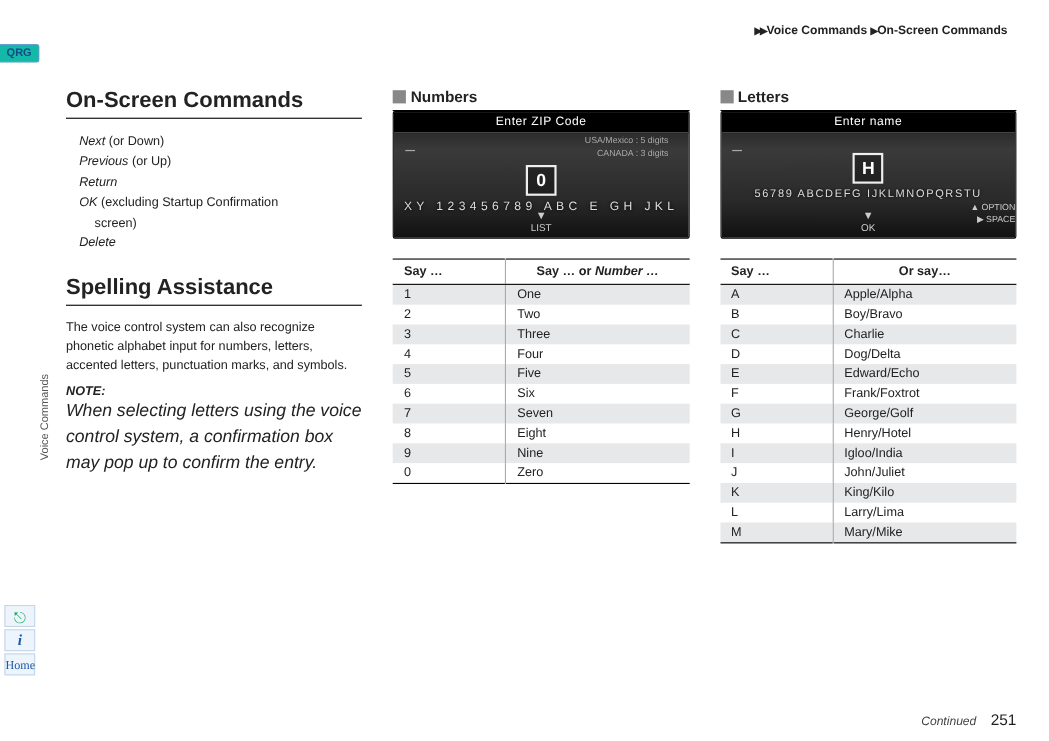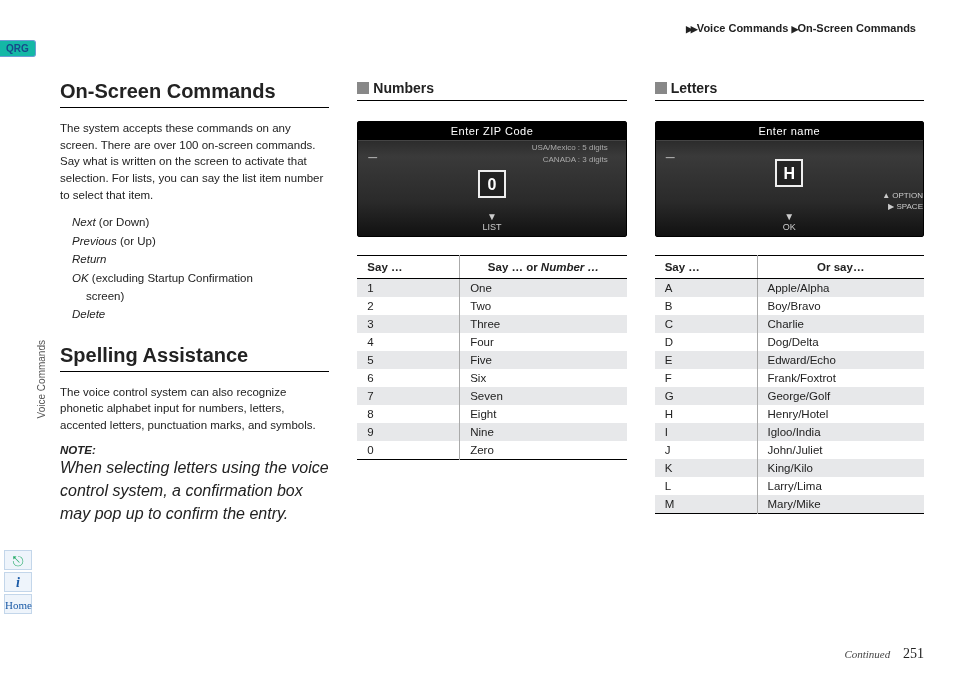--- a/index.html
+++ b/index.html
@@ -92,21 +92,21 @@
     font-weight: bold;
     border-bottom: 1.5px solid #000;
     padding-bottom: 4px;
     margin-bottom: 12px;
   }
   .sub-h {
     font-size: 14px;
     font-weight: bold;
     border-bottom: 1.5px solid #000;
     padding-bottom: 4px;
-    margin-bottom: 20px;
+    margin-bottom: 0;
   }
   .sub-h .sq {
     display: inline-block;
     width: 12px; height: 12px;
     background: #888;
     vertical-align: -1px;
     margin-right: 4px;
   }
   .para { font-size: 11.5px; line-height: 1.45; margin-bottom: 10px; }
   .cmd-list { margin-left: 12px; margin-bottom: 20px; }
@@ -211,21 +211,20 @@
   table.cmd tr.stripe td { background: #e7e8ea; }
   table.cmd col.c1 { width: 38%; }
   table.cmd .vline { border-left: 1px solid #aaa; }
 
   
   .footer {
     position: absolute;
     bottom: 12px;
     right: 30px;
     font-size: 11px;
-    font-family: Liberation Serif, serif;
   }
   .footer .cont { font-style: italic; margin-right: 10px; color:#444; }
   .footer .pg { font-size: 14px; }
 </style>
 </head>
 <body>
 
 <div class="breadcrumb">
   <span class="bc-tri">▶▶</span>
   <span>Voice Commands</span>
@@ -240,21 +239,20 @@
 <div class="side-icons">
   <div class="ico voice">⎋</div>
   <div class="ico info">i</div>
   <div class="ico home">Home</div>
 </div>
 
 <div class="page">
 
   <div class="col">
     <h1>On-Screen Commands</h1>
-    <p class="para">The system accepts these commands on any screen. There are over 100 on-screen commands. Say what is written on the screen to activate that selection. For lists, you can say the list item number to select that item.</p>
     <div class="cmd-list">
       <div><span class="main">Next</span><span class="alt"> (or Down)</span></div>
       <div><span class="main">Previous</span><span class="alt"> (or Up)</span></div>
       <div><span class="main">Return</span></div>
       <div><span class="main">OK</span><span class="alt"> (excluding Startup Confirmation</span></div>
       <div class="ok-note"><span class="alt">screen)</span></div>
       <div><span class="main">Delete</span></div>
     </div>
 
     <h1>Spelling Assistance</h1>
@@ -265,20 +263,21 @@
 
   <div class="col">
     <div class="sub-h"><span class="sq"></span><span>Numbers</span></div>
 
     <div class="shot">
       <div class="titlebar">Enter ZIP Code</div>
       <div class="subtext">USA/Mexico : 5 digits</div>
       <div class="subtext">CANADA : 3 digits</div>
       <div class="dash">–</div>
       <div class="focus-box">0</div>
+      <div class="ribbon">XY 123456789 ABC E GH JKL</div>
       <div class="bottom"><span class="arrow">▼</span><br><span>LIST</span></div>
     </div>
 
     <table class="cmd">
       <colgroup>
           <col class="c1">
           <col>
         </colgroup>
       <thead>
           <tr>
@@ -334,20 +333,21 @@
   </div>
 
   <div class="col">
     <div class="sub-h"><span class="sq"></span><span>Letters</span></div>
 
     <div class="shot">
       <div class="titlebar">Enter name</div>
       <div class="dash">–</div>
       <div style="height:12px"></div>
       <div class="focus-box">H</div>
+      <div class="ribbon letters">56789 ABCDEFG IJKLMNOPQRSTU</div>
       <div class="opt">▲ OPTION</div>
       <div class="opt">▶ SPACE</div>
       <div class="bottom"><span class="arrow">▼</span><br><span>OK</span></div>
     </div>
 
     <table class="cmd">
       <colgroup>
           <col class="c1">
           <col>
         </colgroup>

